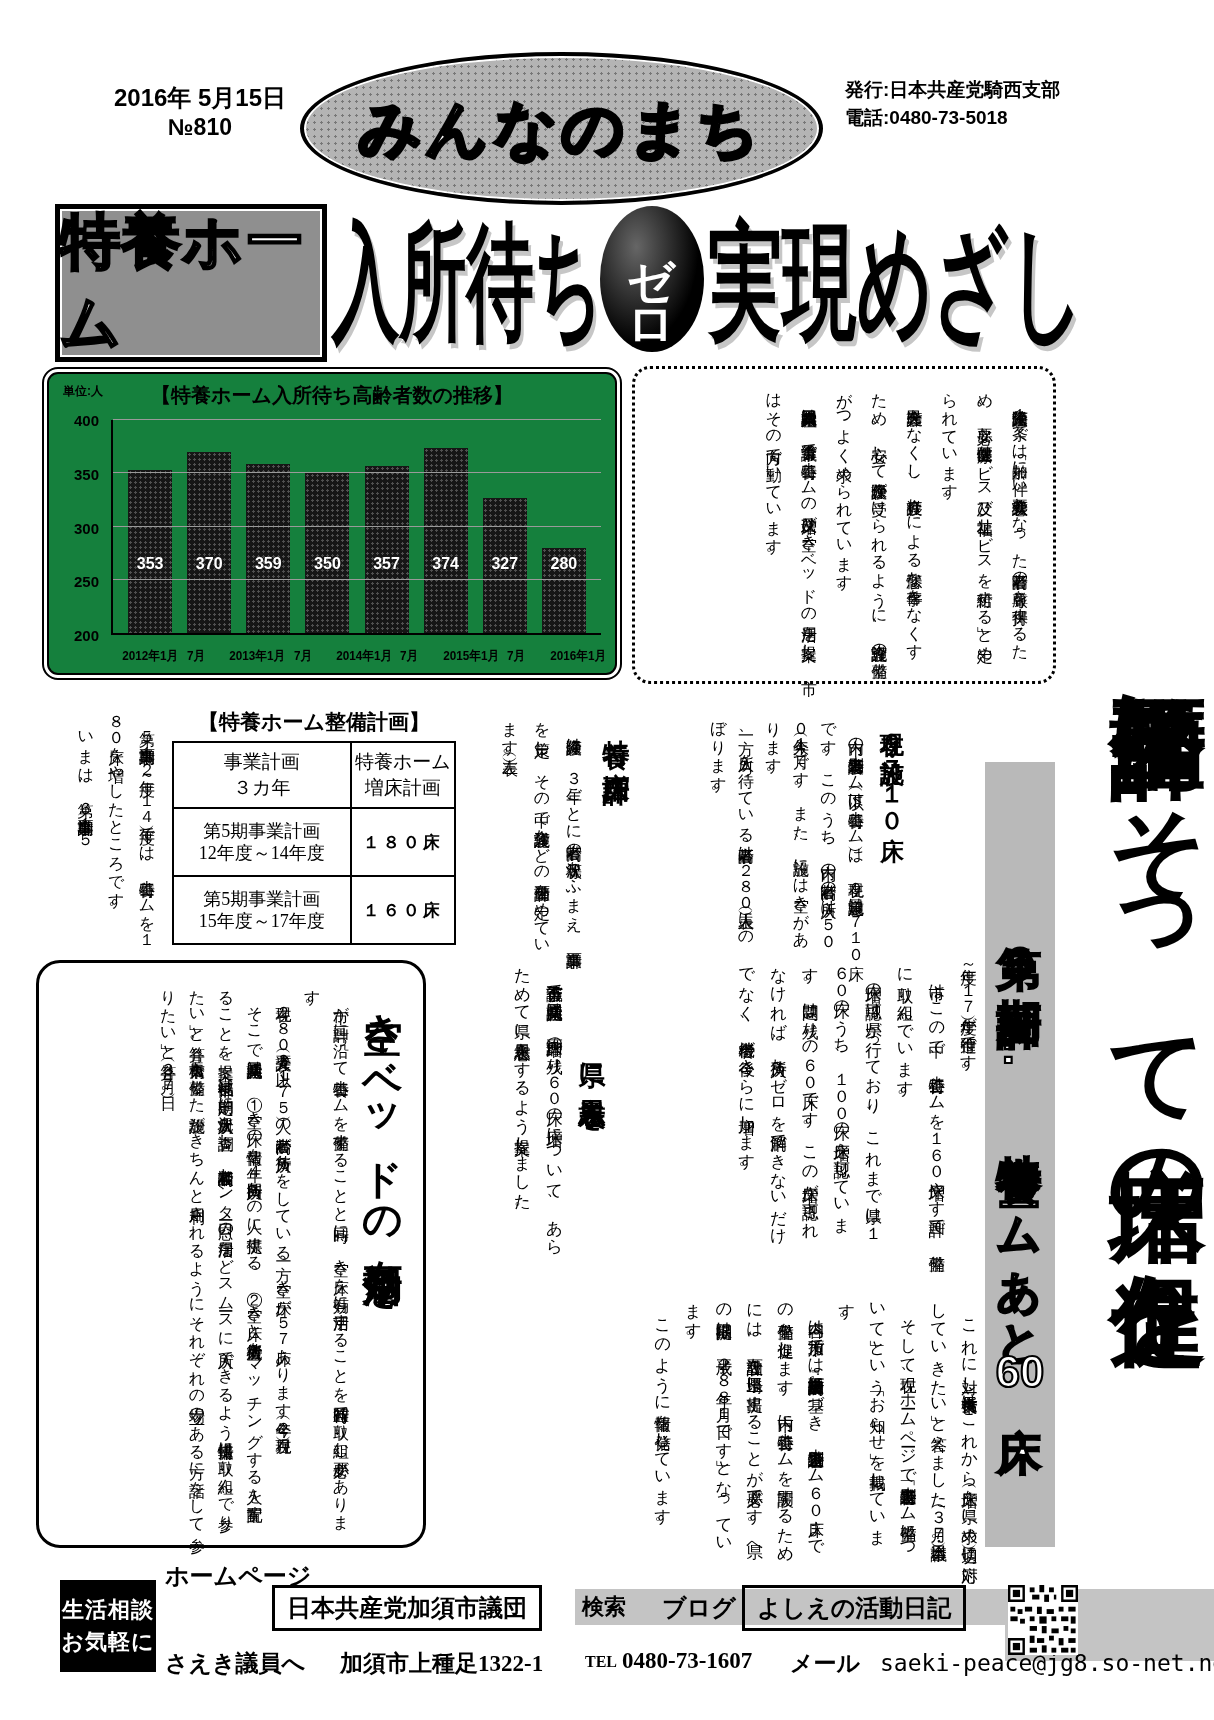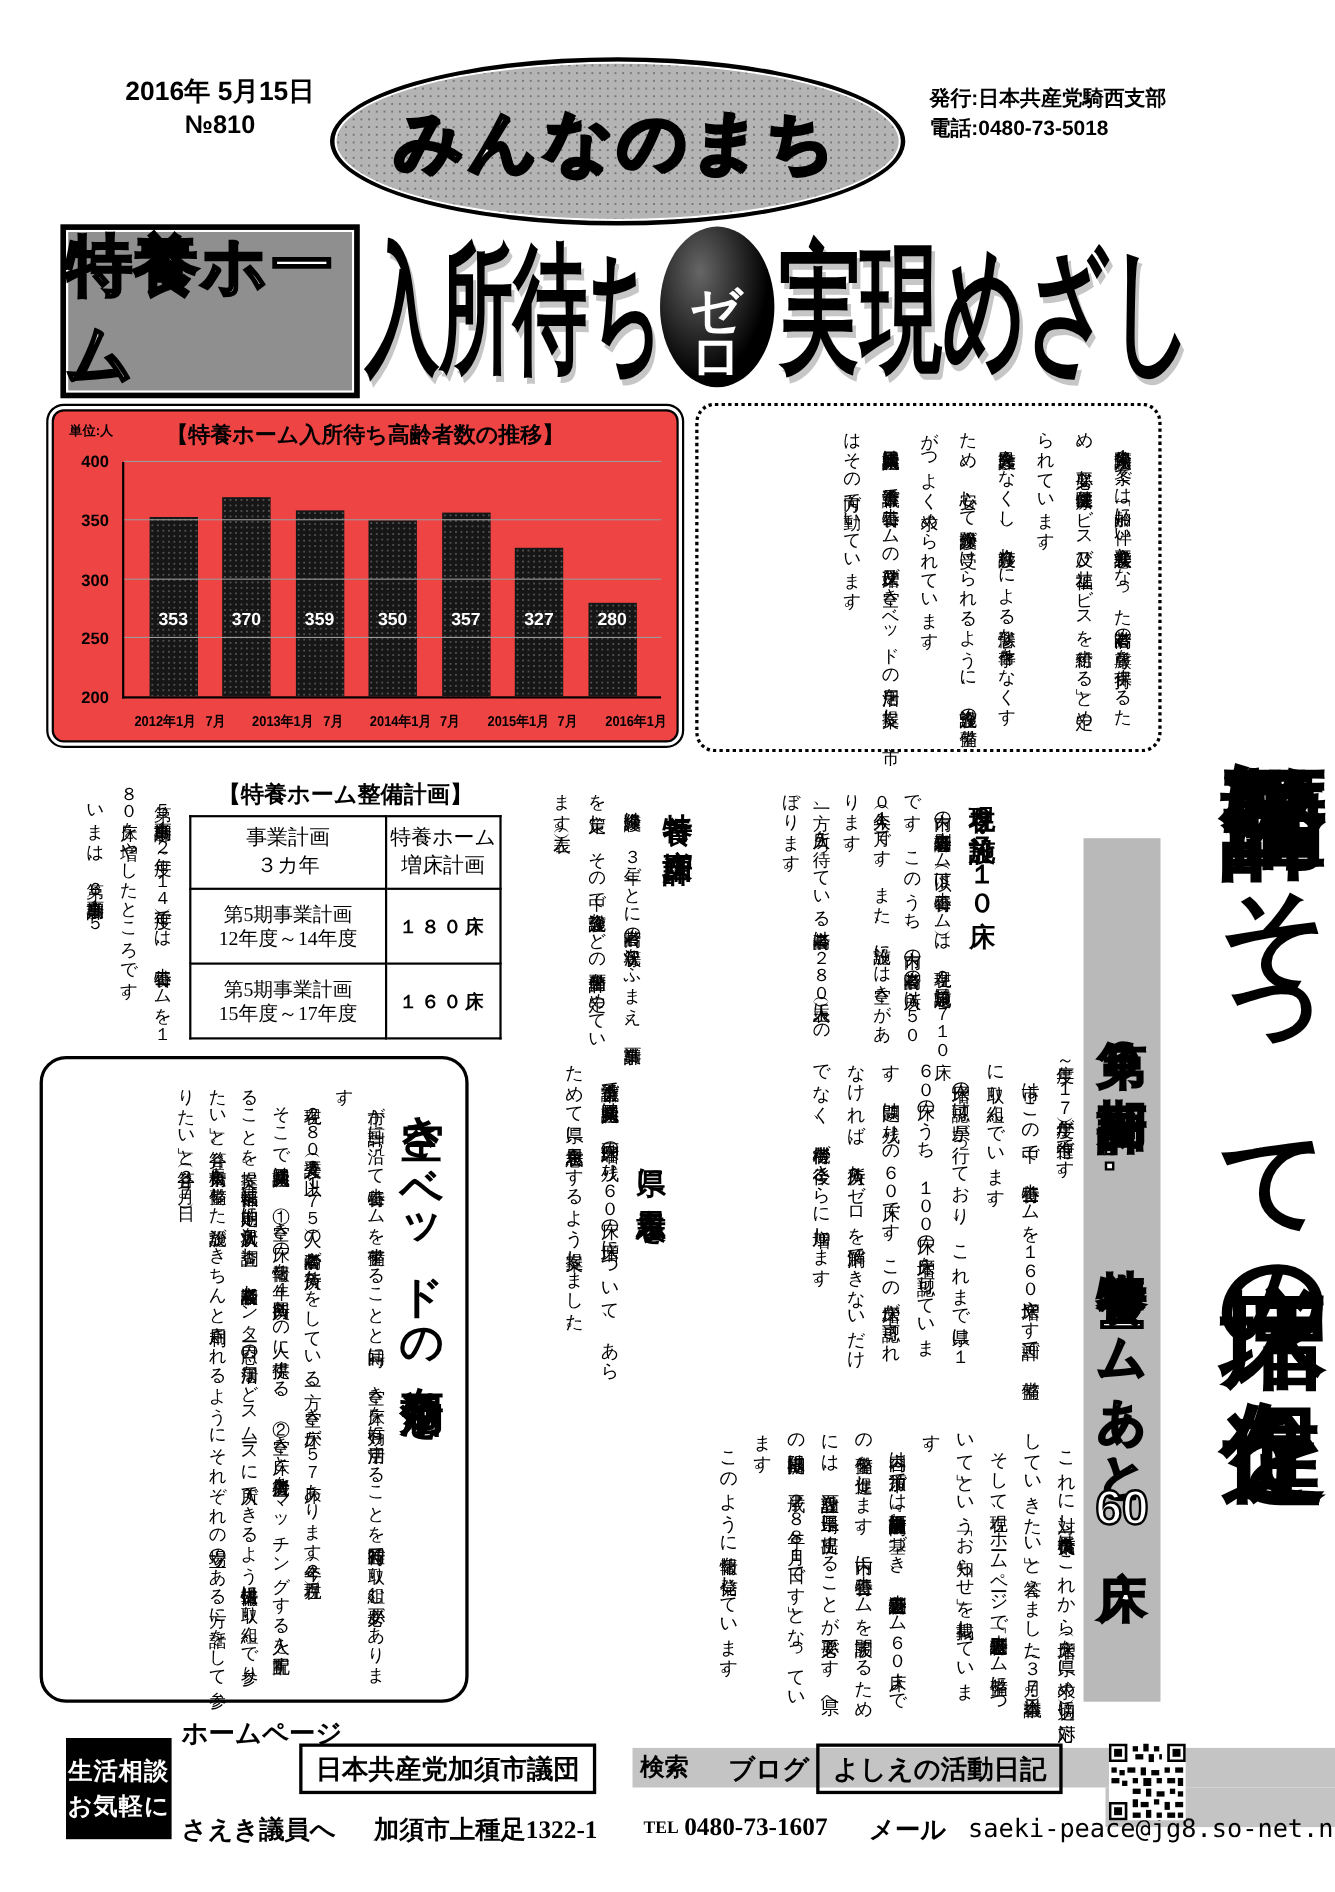--- a/index.html
+++ b/index.html
@@ -1,21 +1,21 @@
 <!DOCTYPE html>
 <html><head>
 <meta charset="utf-8">
 <style>
   html,body{margin:0;padding:0;background:#fff;}
   body{width:1214px;height:1720px;position:relative;overflow:hidden;
        font-family:"Liberation Serif",serif;color:#000;}
   .abs{position:absolute;}
   .sans{font-family:"Liberation Sans",sans-serif;}
   
-  .date-block{left:95px;top:68px;width:210px;text-align:center;font-weight:bold;font-size:24px;line-height:1.3;}
+  .date-block{left:95px;top:82px;width:210px;text-align:center;font-weight:bold;font-size:24px;line-height:1.3;}
   .issue-no{font-size:23px;}
   .logo-oval{left:300px;top:52px;width:515px;height:145px;border:4px solid #000;border-radius:50%;
      background:radial-gradient(#777 22%,transparent 24%) 0 0/7px 7px,#b4b4b4;
      display:flex;align-items:center;justify-content:center;box-shadow:0 0 0 2px #fff inset;}
   .logo-text{font-weight:900;font-size:62px;color:#fff;letter-spacing:4px;
      -webkit-text-stroke:3px #000;text-shadow:2px 2px 0 #000;transform:skewX(-4deg);}
   .publisher{left:845px;top:76px;width:350px;font-weight:bold;font-size:19px;line-height:1.45;}
   
   .badge{left:55px;top:204px;width:262px;height:148px;background:#8f8f8f;border:5px solid #000;
      box-shadow:0 0 0 2px #fff inset;display:flex;align-items:center;justify-content:center;}
@@ -23,21 +23,21 @@
   .hl{font-weight:900;font-size:118px;line-height:1;color:#000;white-space:nowrap;
       text-shadow:5px 5px 0 #c6c6c6;transform-origin:left top;}
   .hl1{left:332px;top:218px;transform:scaleX(0.57) scaleY(1.08);}
   .hl2{left:708px;top:218px;transform:scaleX(0.63) scaleY(1.08);}
   .zero-oval{left:600px;top:206px;width:104px;height:146px;border-radius:50%;
      background:radial-gradient(ellipse at 35% 28%,#666,#000 65%);
      display:flex;align-items:center;justify-content:center;}
   .zero-oval span{writing-mode:vertical-rl;color:#fff;font-weight:900;font-size:47px;letter-spacing:2px;}
   
   .chart-outer{left:42px;top:367px;width:580px;height:313px;border:2px solid #000;border-radius:16px;padding:3px;box-sizing:border-box;}
-  .chart-inner{width:100%;height:100%;border:2px solid #000;border-radius:11px;position:relative;box-sizing:border-box;background:#ef4444;}
+  .chart-inner{width:100%;height:100%;border:2px solid #000;border-radius:11px;position:relative;box-sizing:border-box;background:#15803d;}
   .chart-title{position:absolute;top:8px;left:0;right:0;text-align:center;font-weight:bold;font-size:20px;}
   .chart-unit{position:absolute;top:9px;left:14px;font-size:12px;font-weight:bold;}
   .chart-plot{position:absolute;left:62px;right:14px;top:46px;bottom:38px;border-left:2px solid #000;border-bottom:2px solid #000;}
   .gridline{position:absolute;left:0;right:0;height:1px;background:#9a9a9a;}
   .chart-yaxis{position:absolute;left:6px;top:46px;bottom:38px;width:52px;}
   .ytick{position:absolute;right:8px;transform:translateY(50%);font-family:"Liberation Sans",sans-serif;font-weight:bold;font-size:15px;}
   .chart-bars{position:absolute;inset:0;display:flex;justify-content:space-evenly;align-items:flex-start;}
   .slot{width:44px;height:100%;position:relative;display:flex;align-items:flex-end;}
   .bar{width:100%;background:radial-gradient(rgba(255,255,255,.25) 1px,transparent 1.3px) 0 0/5px 5px,#161616;}
   .barval{position:absolute;bottom:60px;left:-6px;right:-6px;text-align:center;color:#fff;
@@ -139,20 +139,24 @@
             <div class="bar" style="height: 79.5%; background: radial-gradient(rgba(255, 255, 255, 0.25) 1px, transparent 1.3px) 0px 0px / 5px 5px, rgb(22, 22, 22);"></div>
             <div class="barval" style="color: rgb(255, 255, 255);">359</div>
           </div>
           <div class="slot">
             <div class="bar" style="height: 75%; background: radial-gradient(rgba(255, 255, 255, 0.25) 1px, transparent 1.3px) 0px 0px / 5px 5px, rgb(22, 22, 22);"></div>
             <div class="barval" style="color: rgb(255, 255, 255);">350</div>
           </div>
           <div class="slot">
             <div class="bar" style="height: 78.5%; background: radial-gradient(rgba(255, 255, 255, 0.25) 1px, transparent 1.3px) 0px 0px / 5px 5px, rgb(22, 22, 22);"></div>
             <div class="barval" style="color: rgb(255, 255, 255);">357</div>
+          </div>
+          <div class="slot">
+            <div class="bar" style="height: 87%; background: radial-gradient(rgba(255, 255, 255, 0.25) 1px, transparent 1.3px) 0px 0px / 5px 5px, rgb(22, 22, 22);"></div>
+            <div class="barval" style="color: rgb(255, 255, 255);">374</div>
           </div>
           <div class="slot">
             <div class="bar" style="height: 63.5%; background: radial-gradient(rgba(255, 255, 255, 0.25) 1px, transparent 1.3px) 0px 0px / 5px 5px, rgb(22, 22, 22);"></div>
             <div class="barval" style="color: rgb(255, 255, 255);">327</div>
           </div>
           <div class="slot">
             <div class="bar" style="height: 40%; background: radial-gradient(rgba(255, 255, 255, 0.25) 1px, transparent 1.3px) 0px 0px / 5px 5px, rgb(22, 22, 22);"></div>
             <div class="barval" style="color: rgb(255, 255, 255);">280</div>
           </div>
         </div>

